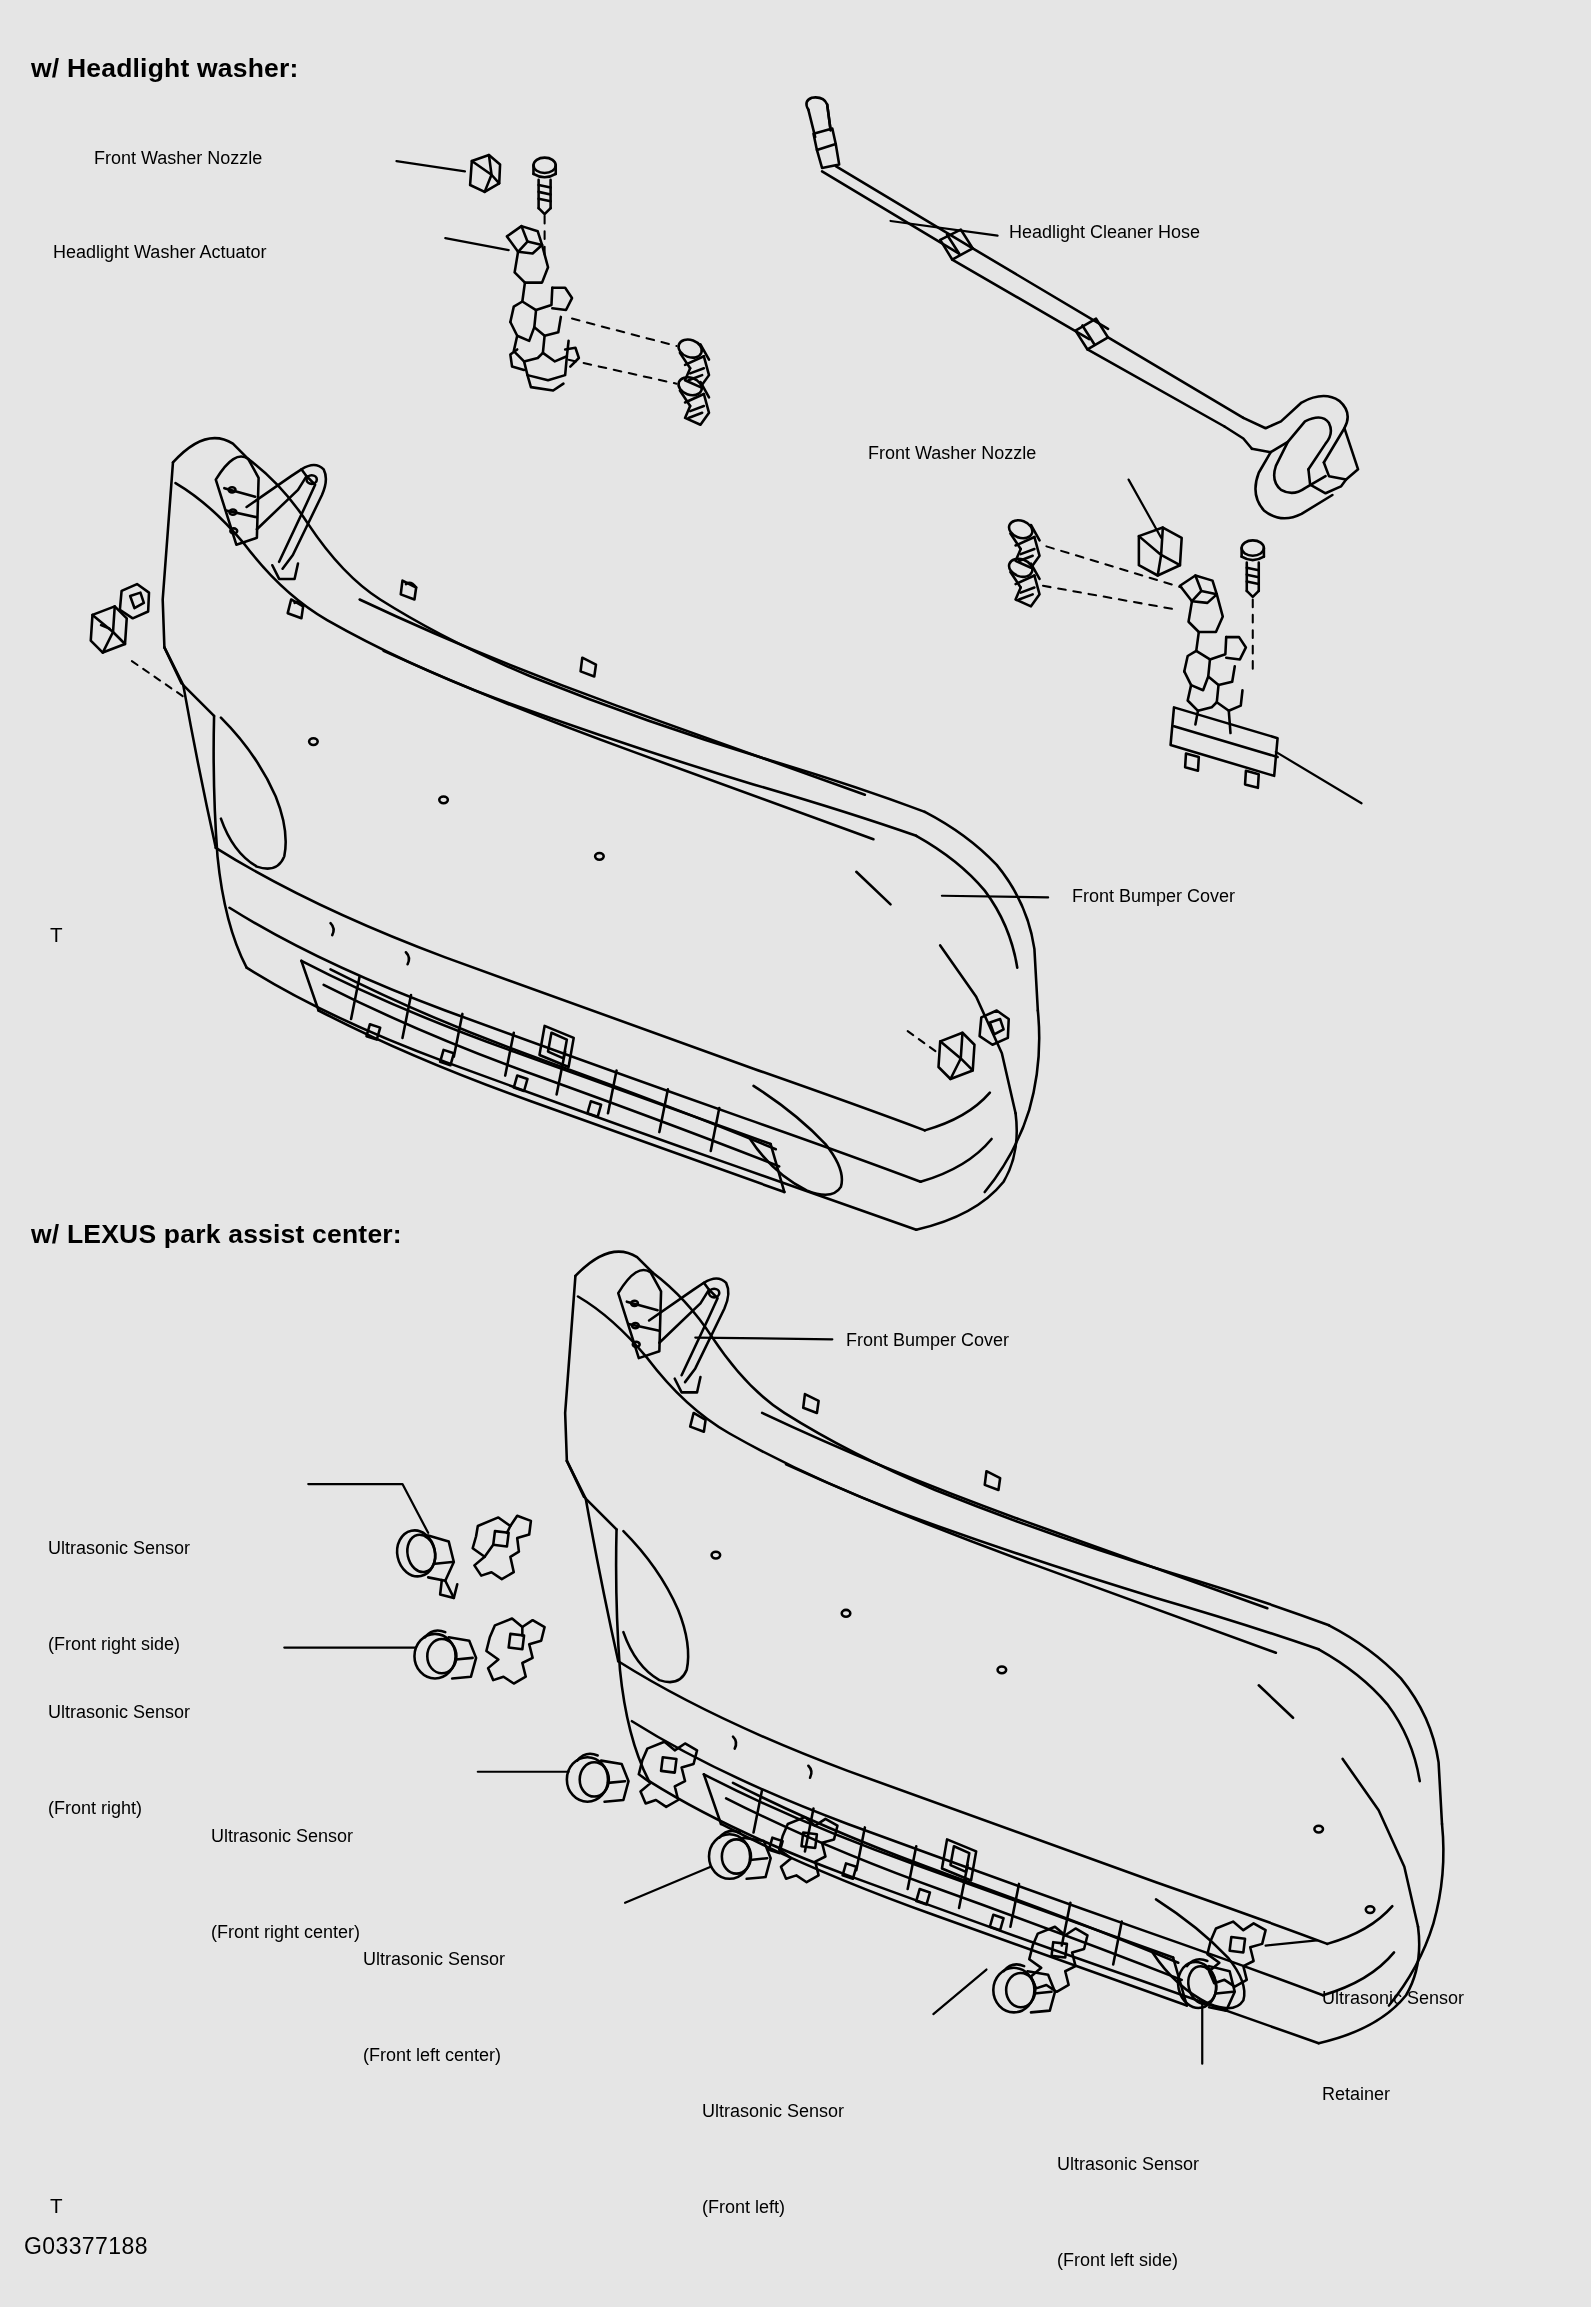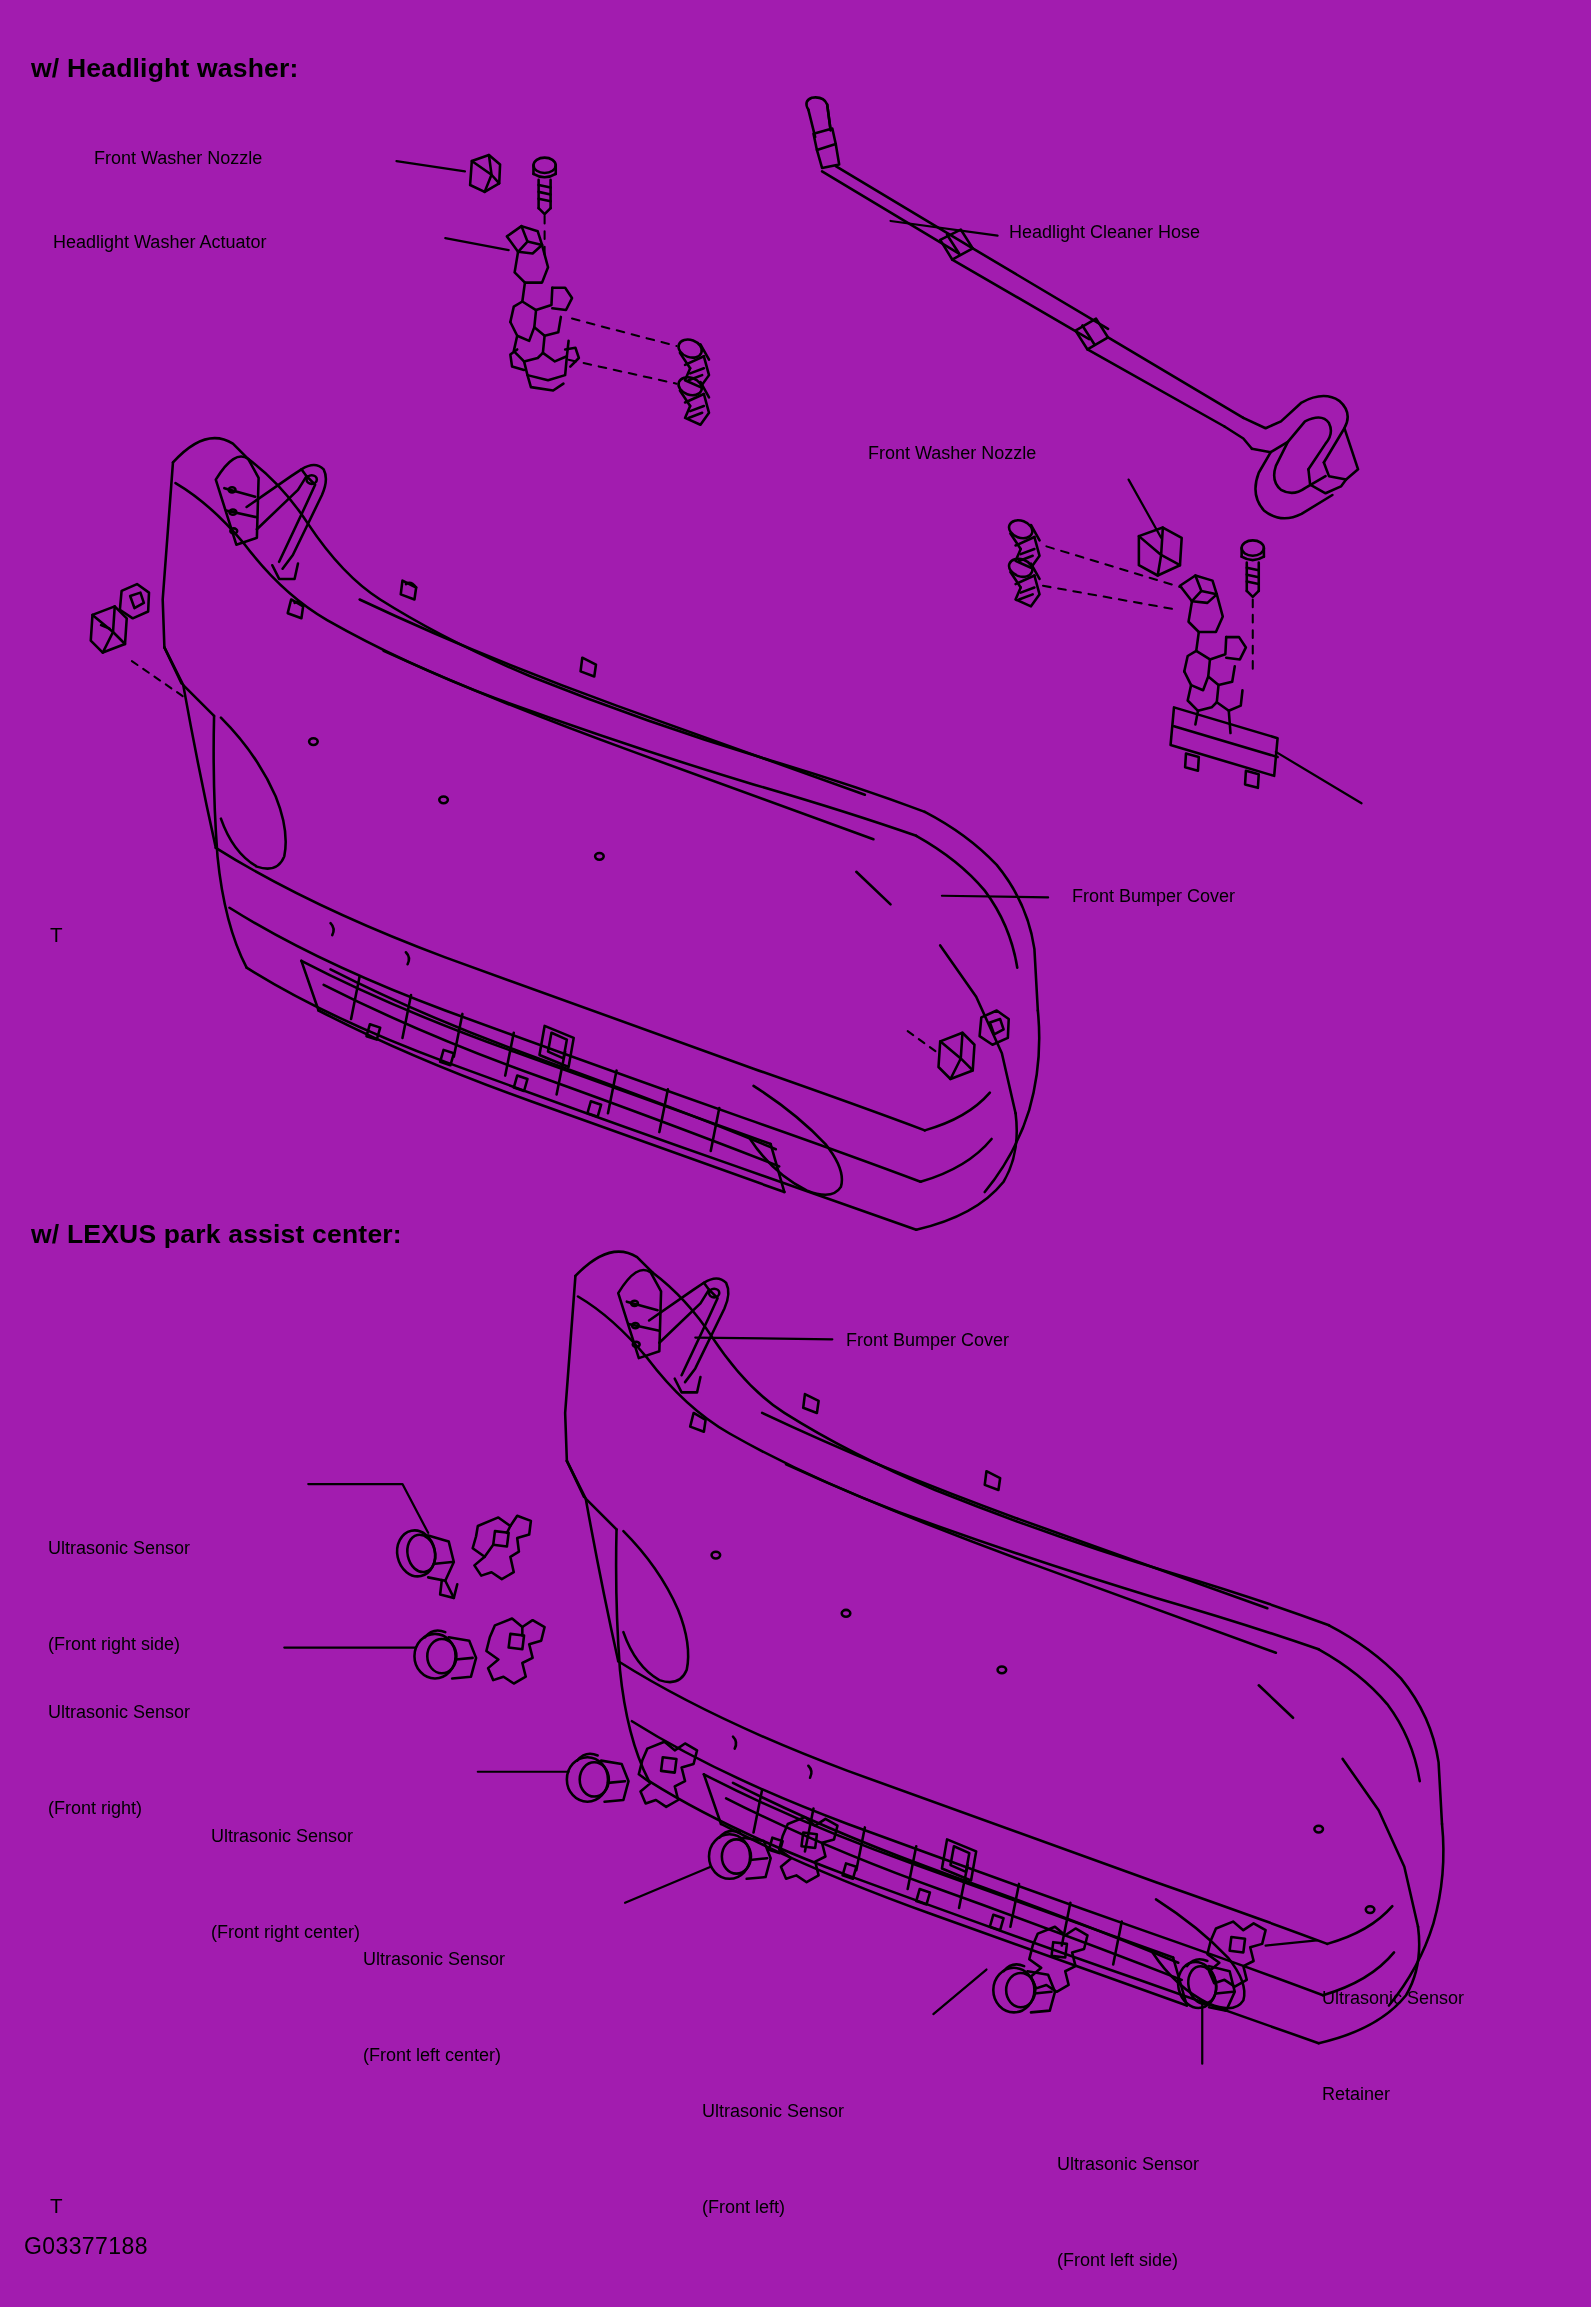--- a/index.html
+++ b/index.html
@@ -9,21 +9,21 @@
     background: #ffffff;
   }
   body {
     font-family: "Liberation Sans", sans-serif;
     color: #000000;
   }
   #page {
     position: relative;
     width: 1591px;
     height: 2307px;
-    background: #a21caf;
+    background: #e5e5e5;
     overflow: hidden;
   }
   .abs { position: absolute; }
 
   .section-header {
     font-weight: bold;
     font-size: 26.5px;
     letter-spacing: 0.2px;
     white-space: nowrap;
   }
@@ -490,21 +490,21 @@
     <g stroke-width="2.6">
       <path d="M1478 2272 L1538 2266"></path>
     </g>
 
   </svg>
 
   <div class="abs section-header" style="left:31px; top:53px;">w/ Headlight washer:</div>
 
   <div class="abs callout" style="left:94px; top:142px;">Front Washer Nozzle</div>
 
-  <div class="abs callout" style="left:53px; top:226px;">Headlight Washer Actuator</div>
+  <div class="abs callout" style="left:53px; top:236px;">Headlight Washer Actuator</div>
 
   <div class="abs callout" style="left:1009px; top:216px;">Headlight Cleaner Hose</div>
 
   <div class="abs callout" style="left:868px; top:437px;">Front Washer Nozzle</div>
 
 
   <div class="abs callout" style="left:1072px; top:880px;">Front Bumper Cover</div>
 
   <div class="abs mark-t" style="left:50px; top:923px;">T</div>
 

